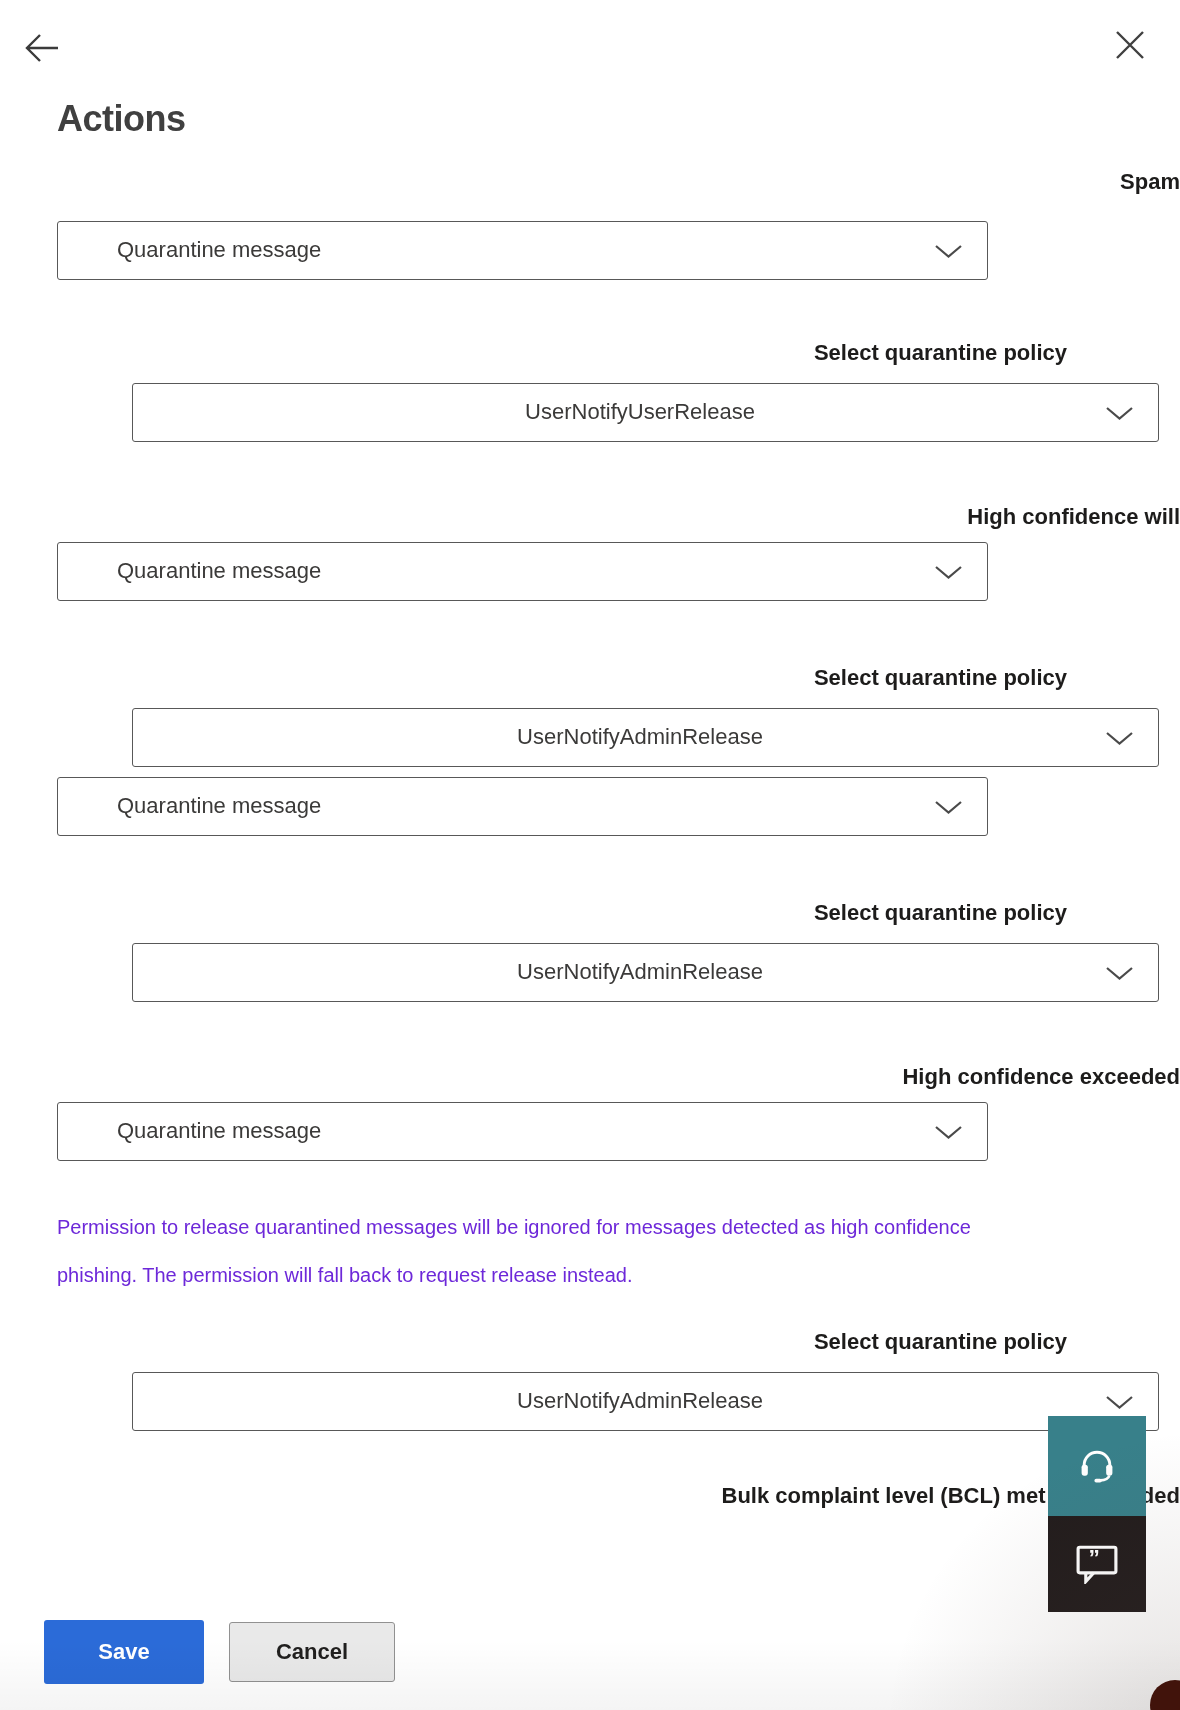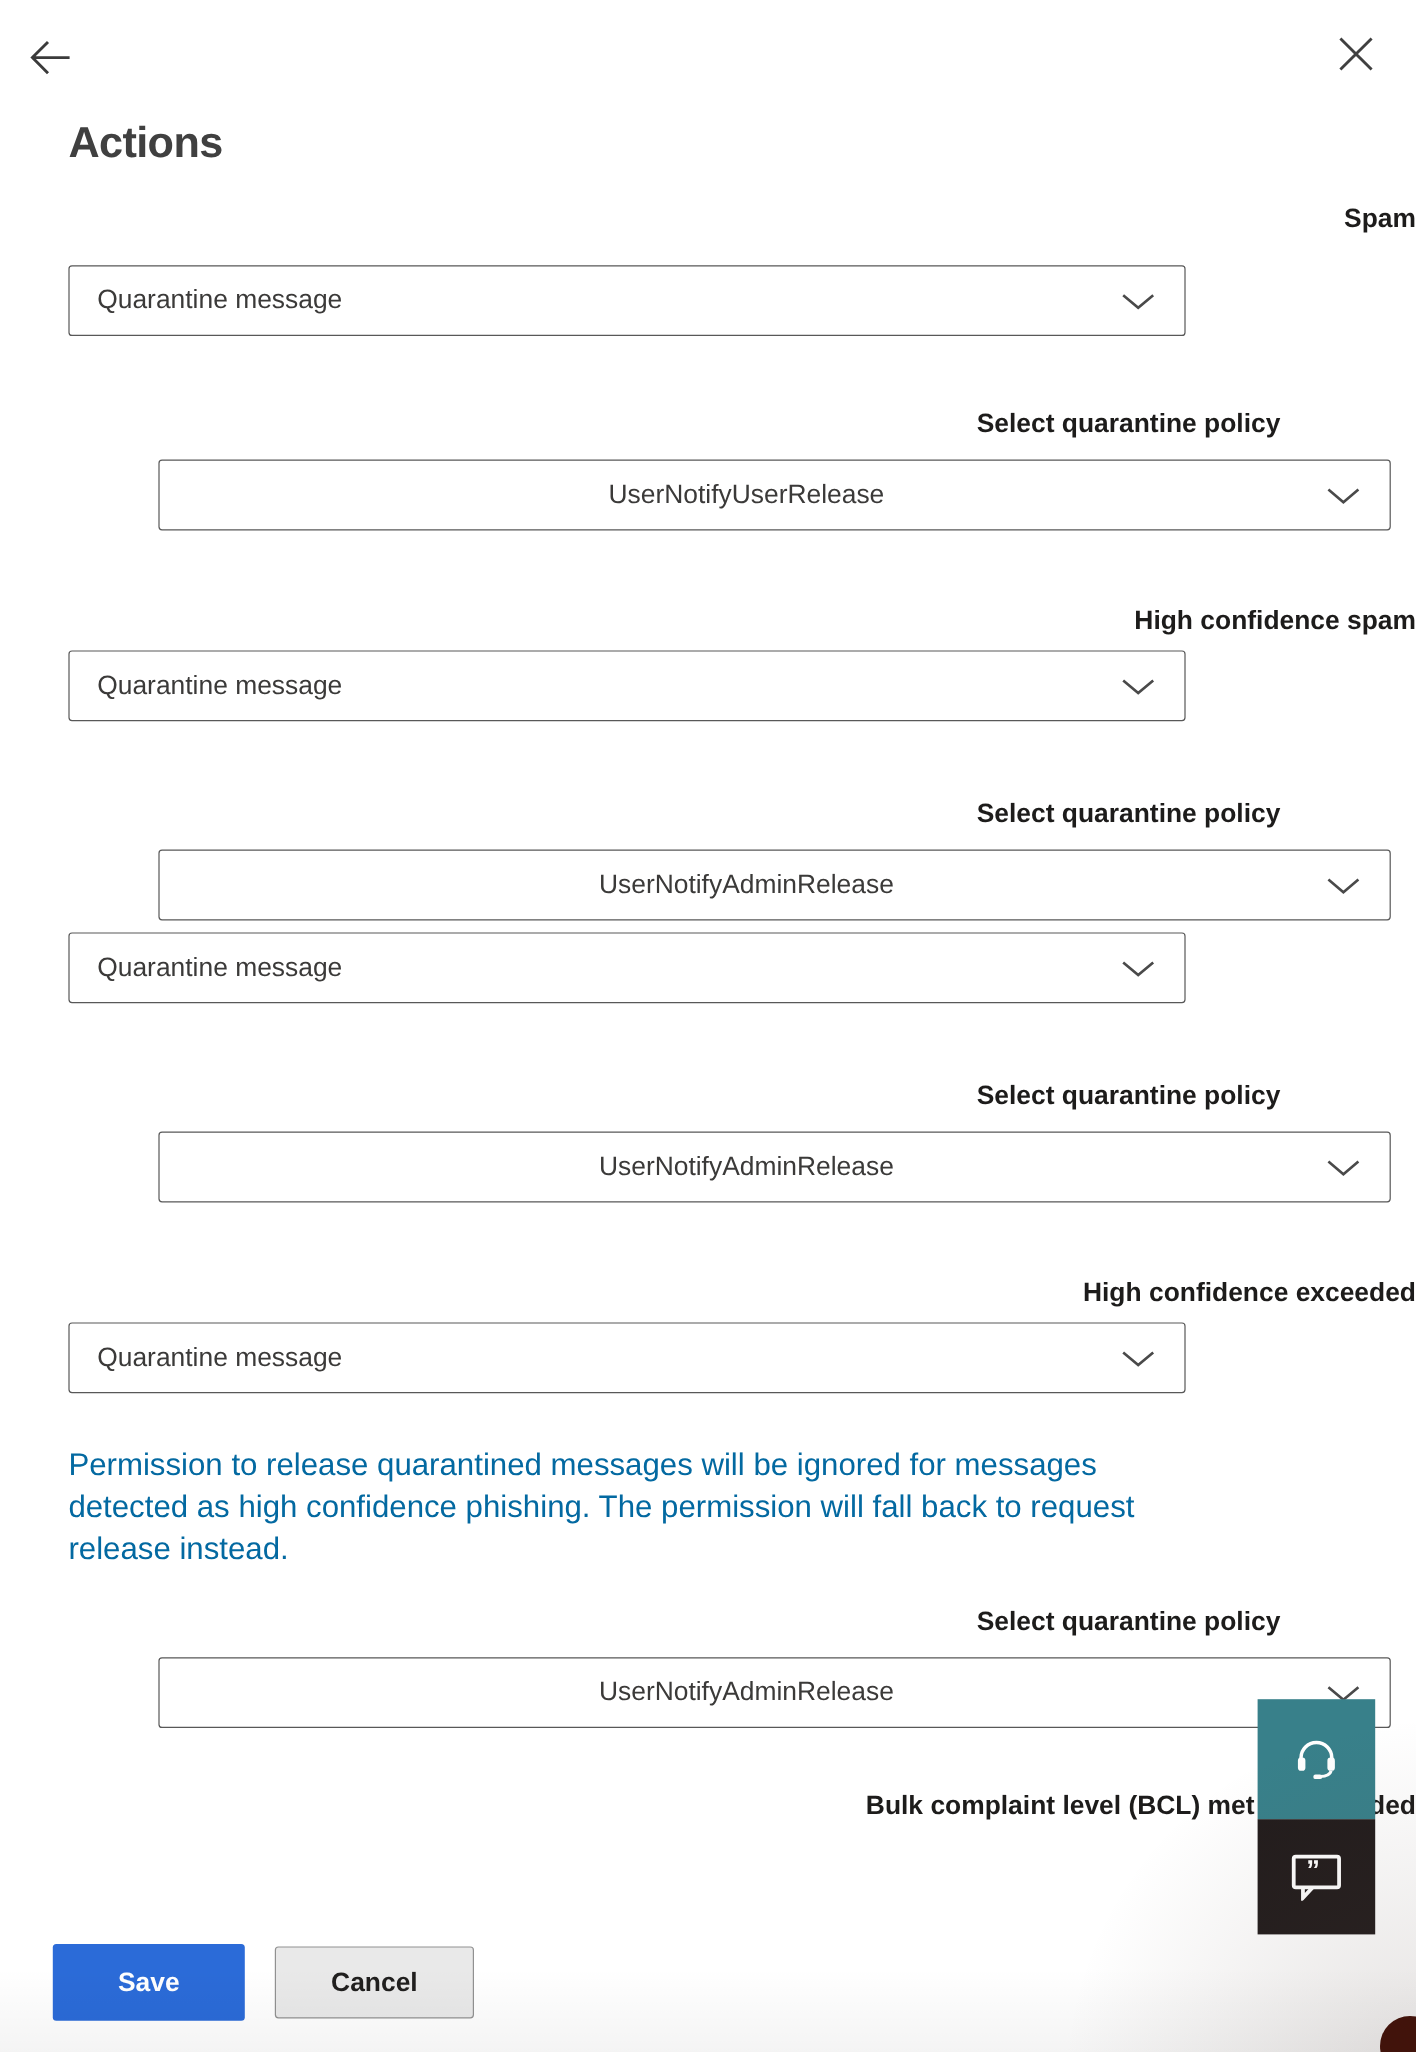--- a/index.html
+++ b/index.html
@@ -20,35 +20,35 @@
 
   .page-title{
     margin:98px 0 0 0;font-size:36px;font-weight:700;color:#404040;
     line-height:42px;letter-spacing:-0.5px;
   }
   .sec-label{
     font-size:22px;font-weight:700;color:#1d1c1b;line-height:30px;white-space:nowrap;text-align:right;
   }
   .combo{
     position:relative;height:59px;background:#ffffff;
-    border:1.5px solid #585858;border-radius:3px;box-sizing:border-box;
+    border:1.5px solid #585858;border-radius:3px;box-sizing:border-box;padding-left:36px;
   }
   .combo .val{
     display:block;line-height:56px;padding:0 70px 0 23px;font-size:22px;color:#3b3a39;
     white-space:nowrap;overflow:hidden;
   }
   .combo .chev{
     position:absolute;right:24px;top:50%;margin-top:-7px;line-height:0;
   }
   .w0{width:931px;}           
   .nested{margin-left:75px;width:935px;}
   .nested .combo{width:1027px;text-align:center;}
 
   .note{
-    margin:42px 0 0 0;width:950px;font-size:26px;line-height:35px;color:#0369a1;font-weight:400;
+    margin:42px 0 0 0;width:950px;font-size:20px;line-height:48px;color:#6d28d9;font-weight:400;
   }
   .clipped-label{margin-top:50px;}
 
   .mt27{margin-top:27px}.mt24{margin-top:24px}.mt58{margin-top:58px}.mt15{margin-top:15px}
   .mt60{margin-top:60px}.mt10{margin-top:10px}.mt62{margin-top:62px}.mt28{margin-top:28px}
 
   
   .footer{position:absolute;left:0;top:1592px;width:1180px;height:118px;background:#ffffff;z-index:20;}
   .btn{
     position:absolute;border:none;border-radius:3px;font-family:"Liberation Sans",sans-serif;
@@ -118,21 +118,21 @@
       <div class="combo mt15">
         <span class="val">UserNotifyUserRelease</span>
         <span class="chev">
           <svg width="29" height="15" viewBox="0 0 29 15">
               <path d="M2 2 L14.5 12.5 L27 2" fill="none" stroke="#4a4a4a" stroke-width="2.2"></path>
             </svg>
         </span>
       </div>
     </div>
 
-    <div class="sec-label mt60">High confidence spam</div>
+    <div class="sec-label mt60">High confidence will</div>
     <div class="combo w0 mt10">
       <span class="val">Quarantine message</span>
       <span class="chev">
         <svg width="29" height="15" viewBox="0 0 29 15">
             <path d="M2 2 L14.5 12.5 L27 2" fill="none" stroke="#4a4a4a" stroke-width="2.2"></path>
           </svg>
       </span>
     </div>
     <div class="nested">
       <div class="sec-label mt62">Select quarantine policy</div>

